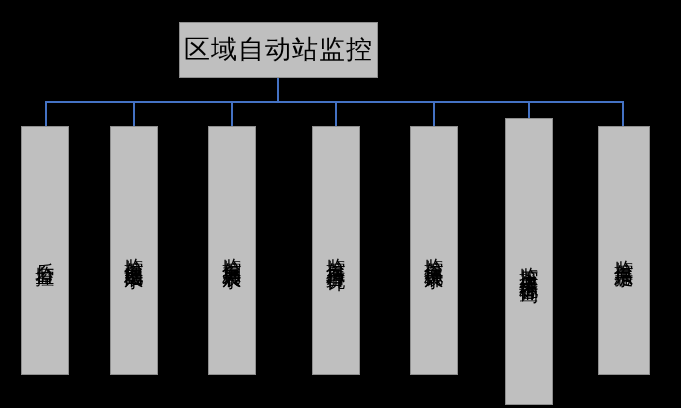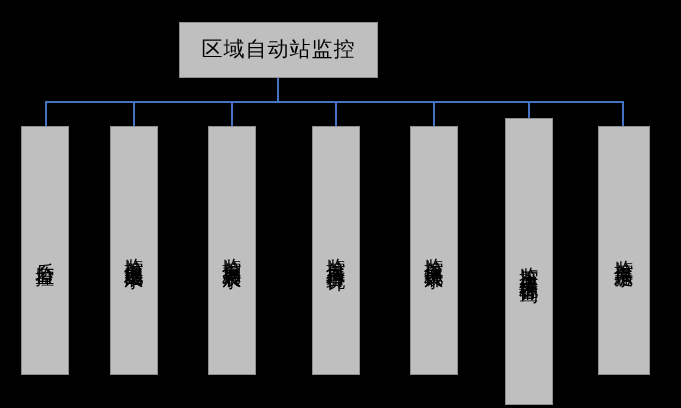--- a/index.html
+++ b/index.html
@@ -20,21 +20,21 @@
     background: #bfbfbf;
     border: 1px solid #8f8f8f;
     box-sizing: border-box;
     color: #000000;
     display: flex;
     align-items: center;
     justify-content: center;
     text-align: center;
   }
   .node-root {
-    font-size: 21px;
+    font-size: 26px;
     letter-spacing: 1px;
     line-height: 1.2;
     white-space: nowrap;
   }
   .node-leaf {
     writing-mode: vertical-rl;
     text-orientation: upright;
     font-size: 19px;
     line-height: 1.35;
     letter-spacing: 2px;

